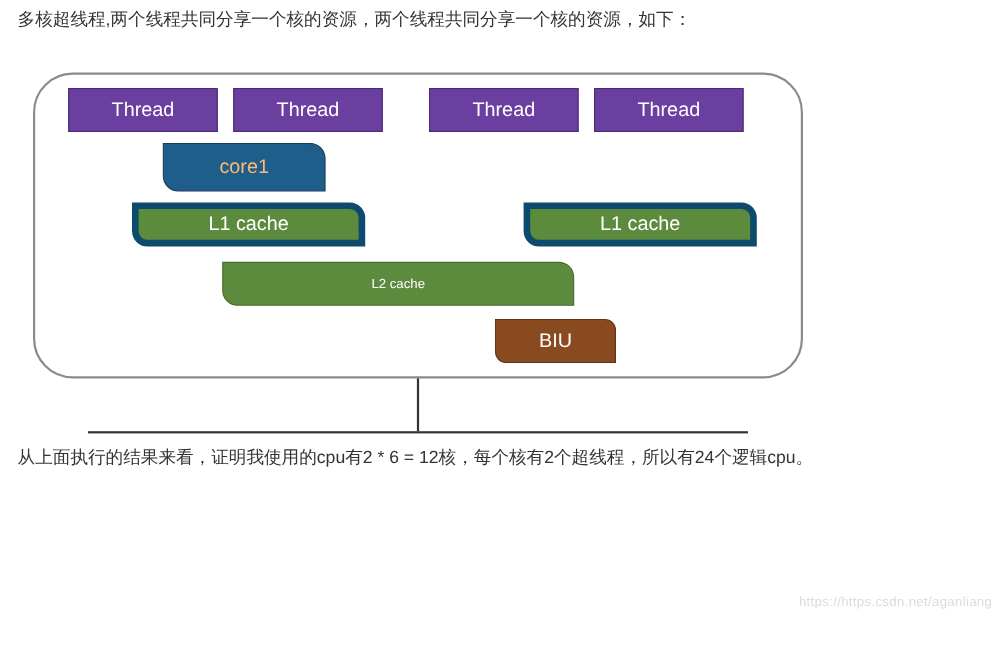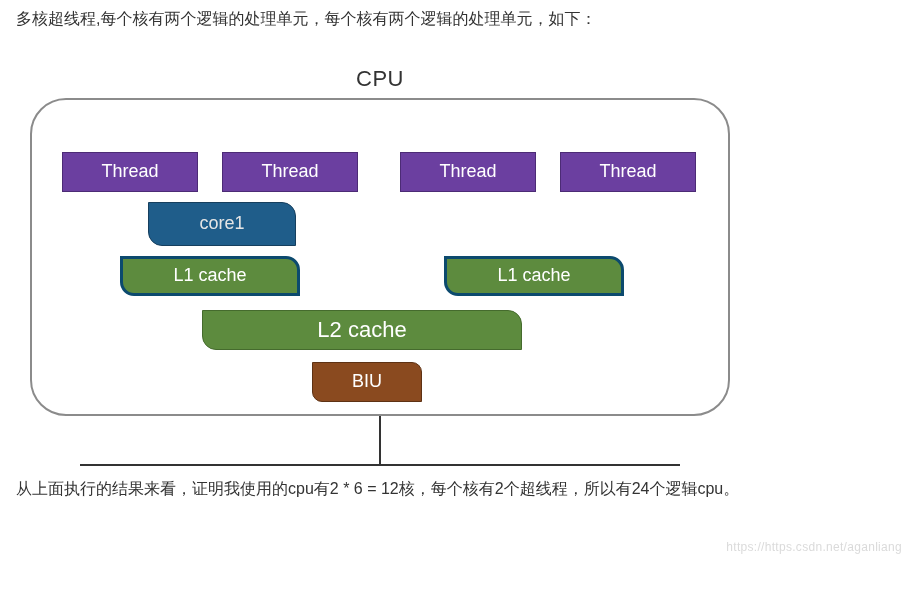--- a/index.html
+++ b/index.html
@@ -38,22 +38,21 @@
     padding: 12px 30px 12px 30px;
     position: relative;
   }
   .thread-row {
     display: flex;
     gap: 14px;
     margin-bottom: 10px;
   }
   .thread-group {
     display: flex;
-    gap: 24px;
-    margin-top: 40px;
+    gap: 14px;
   }
   .thread-group + .thread-group {
     margin-left: 28px;
   }
   .thread-box {
     width: 136px;
     height: 40px;
     background: #6b3fa0;
     color: #fff;
     display: flex;
@@ -65,67 +64,67 @@
   .core-row {
     display: flex;
     gap: 170px;
     padding-left: 86px;
     margin-bottom: 10px;
   }
   .core-box {
     width: 148px;
     height: 44px;
     background: #1f5d8a;
-    color: #e5e5e5;
+    color: #fdba74;
     display: flex;
     align-items: center;
     justify-content: center;
     font-size: 18px;
     border-radius: 0 14px 0 14px;
     border: 1px solid #163f5e;
   }
   .l1-row {
     display: flex;
     gap: 144px;
     padding-left: 58px;
     margin-bottom: 14px;
   }
   .l1-box {
-    width: 180px;
+    width: 212px;
     height: 40px;
     background: #5d8b3e;
     color: #fff;
     display: flex;
     align-items: center;
     justify-content: center;
     font-size: 18px;
     border-radius: 0 14px 0 14px;
-    border: 3px solid #0c4a6e;
+    border: 6px solid #0c4a6e;
   }
   .l2-row {
     display: flex;
     justify-content: flex-start;
     padding-left: 140px;
     margin-bottom: 12px;
   }
   .l2-box {
     width: 320px;
     height: 40px;
     background: #5d8b3e;
     color: #fff;
     display: flex;
     align-items: center;
     justify-content: center;
-    font-size: 22px;
+    font-size: 12px;
     border-radius: 0 14px 0 14px;
     border: 1px solid #456b2d;
   }
   .biu-row {
     display: flex;
-    justify-content: flex-start;
+    justify-content: center;
     padding-left: 250px;
   }
   .biu-box {
     width: 110px;
     height: 40px;
     background: #8a4a1f;
     color: #fff;
     display: flex;
     align-items: center;
     justify-content: center;
@@ -163,24 +162,23 @@
     bottom: 44px;
     font-size: 12px;
     color: rgba(150,150,150,0.35);
     letter-spacing: 0.3px;
     pointer-events: none;
   }
 </style>
 </head>
 <body>
 
-<p class="intro-text">多核超线程,每个核有两个逻辑的处理单元，每个核有两个逻辑的处理单元，如下：</p>
+<p class="intro-text">多核超线程,两个线程共同分享一个核的资源，两个线程共同分享一个核的资源，如下：</p>
 
 <div class="diagram-area">
-  <div class="cpu-label">CPU</div>
 
   <div class="cpu-container">
 
     <div class="thread-row">
       <div class="thread-group">
         <div class="thread-box">Thread</div>
         <div class="thread-box">Thread</div>
       </div>
       <div class="thread-group">
         <div class="thread-box">Thread</div>

